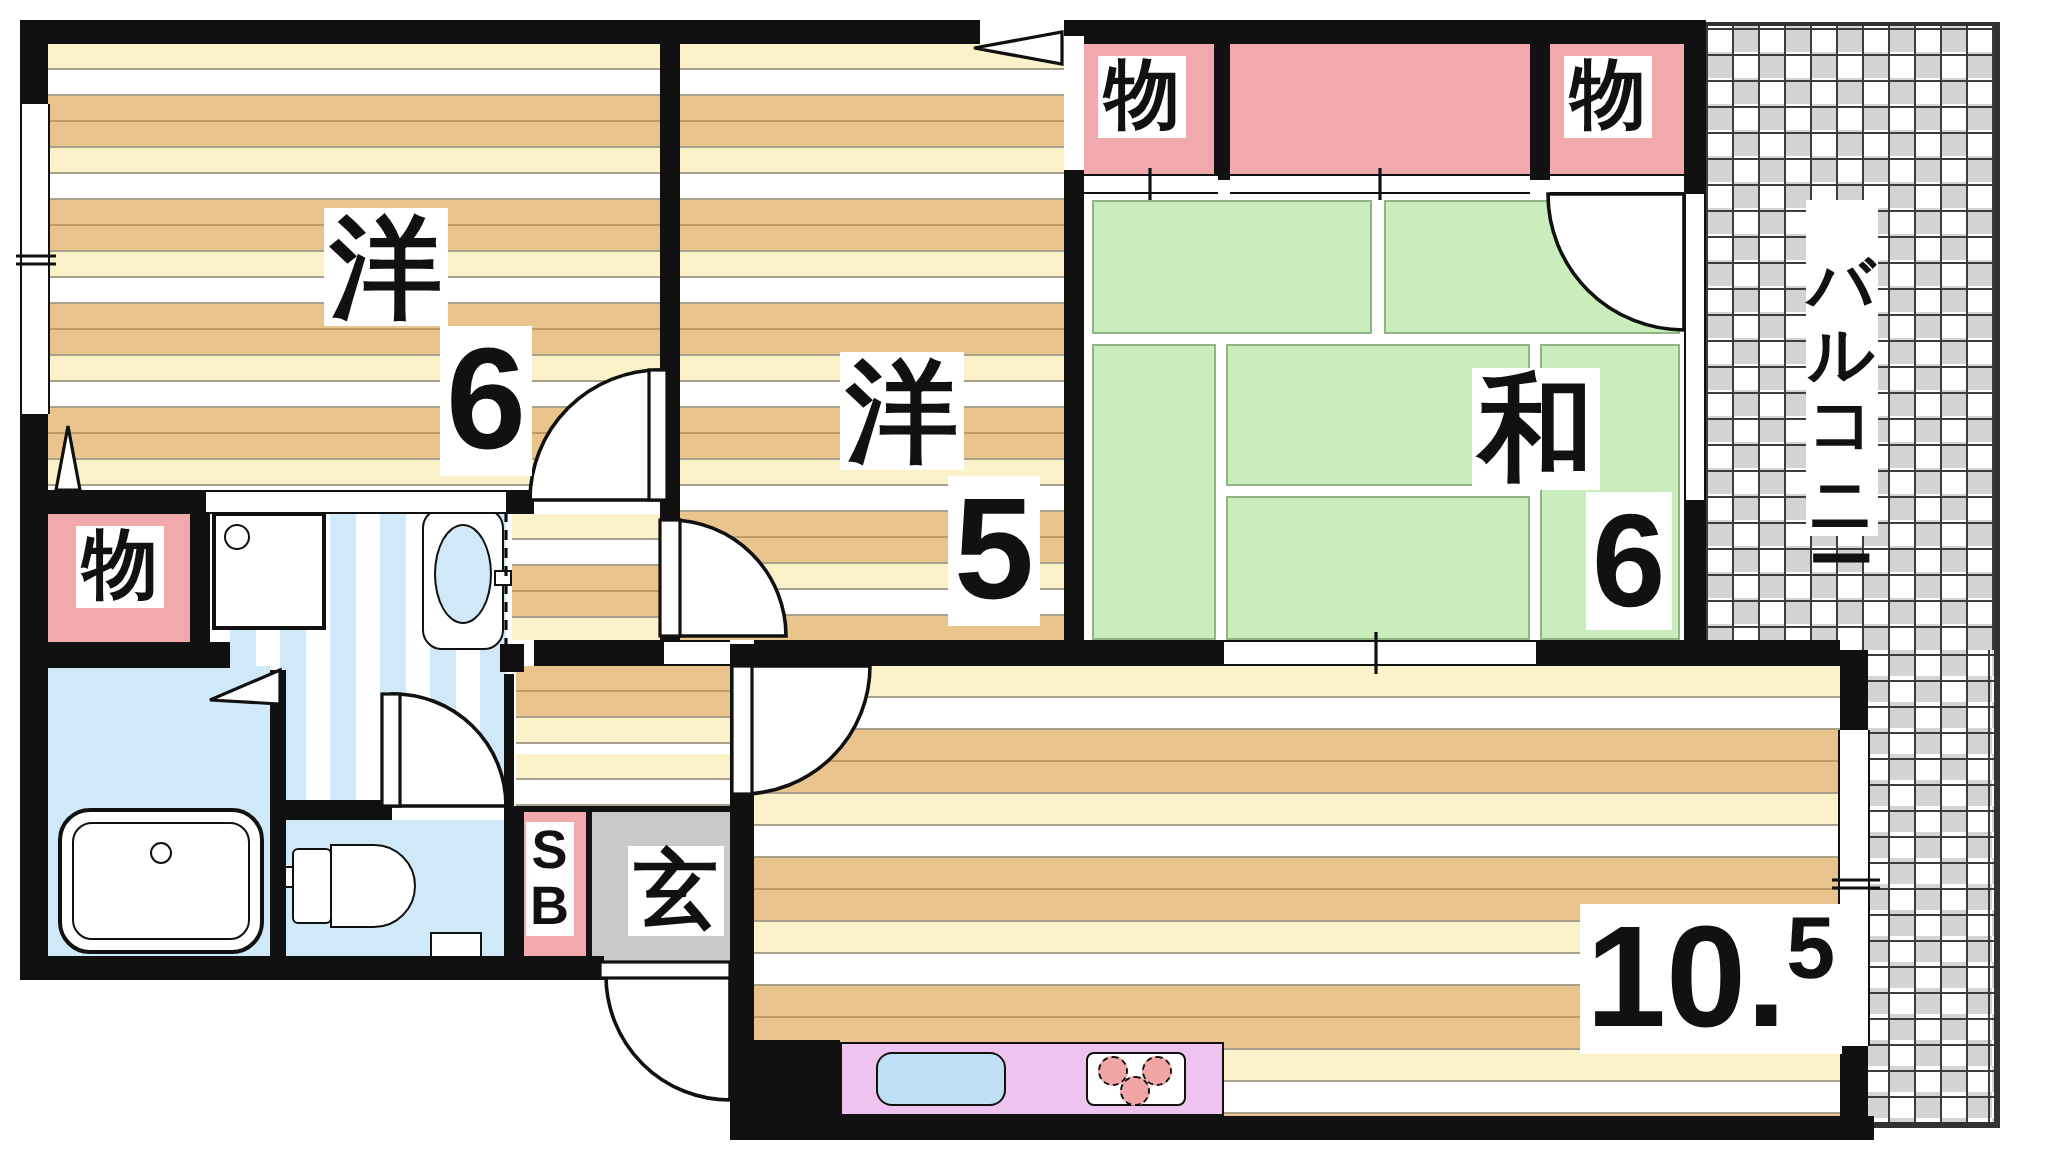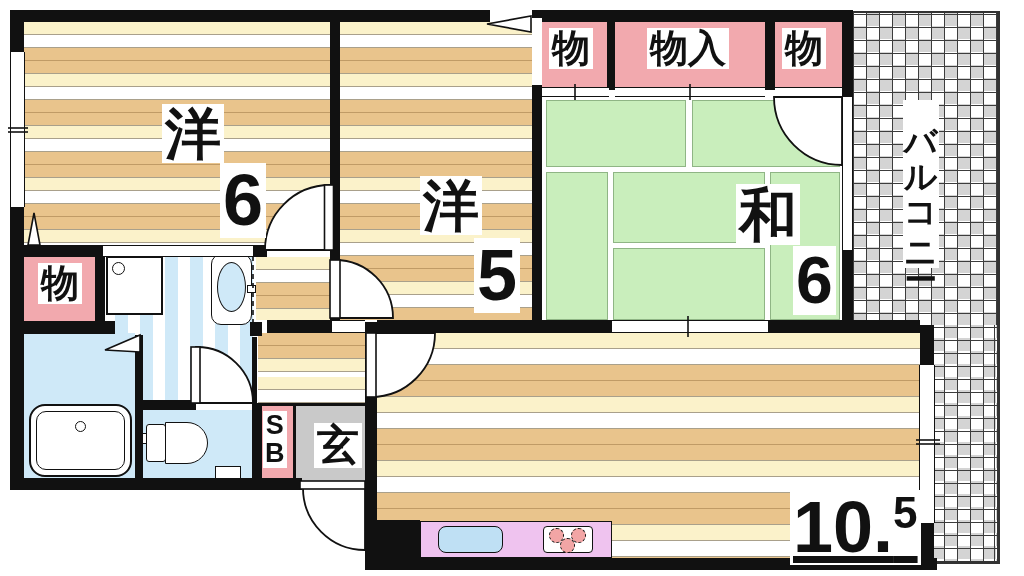--- a/index.html
+++ b/index.html
@@ -176,27 +176,26 @@
 
   <div class="lbl" style="left:162px;top:104px;font-size:56px;">洋</div>
   <div class="lbl" style="left:220px;top:163px;font-size:72px;">6</div>
 
   <div class="lbl" style="left:420px;top:176px;font-size:56px;">洋</div>
   <div class="lbl" style="left:474px;top:238px;font-size:72px;">5</div>
 
   <div class="lbl" style="left:736px;top:184px;font-size:58px;">和</div>
   <div class="lbl" style="left:793px;top:246px;font-size:66px;">6</div>
 
-  <div class="lbl" style="left:790px;top:490px;font-size:72px;text-decoration:underline;">
+  <div class="lbl" style="left:790px;top:452px;font-size:72px;">
     <span>10.</span><span style="font-size:44px;vertical-align:top;">5</span>
   </div>
 
   <div class="lbl" style="left:38px;top:263px;font-size:38px;">物</div>
   <div class="lbl" style="left:549px;top:28px;font-size:38px;">物</div>
-  <div class="lbl" style="left:647px;top:28px;font-size:38px;">物入</div>
   <div class="lbl" style="left:782px;top:28px;font-size:38px;">物</div>
 
   <div class="lbl" style="left:314px;top:423px;font-size:42px;">玄</div>
 
   <div class="lbl" style="left:263px;top:411px;font-size:27px;text-align:center;padding:1px 2px;">
     <span style="display:block;">S</span>
     <span style="display:block;">B</span>
   </div>
 
   <div class="lbl vtext" style="left:903px;top:100px;font-size:33px;letter-spacing:2px;padding:4px 1px;">バルコニー</div>

